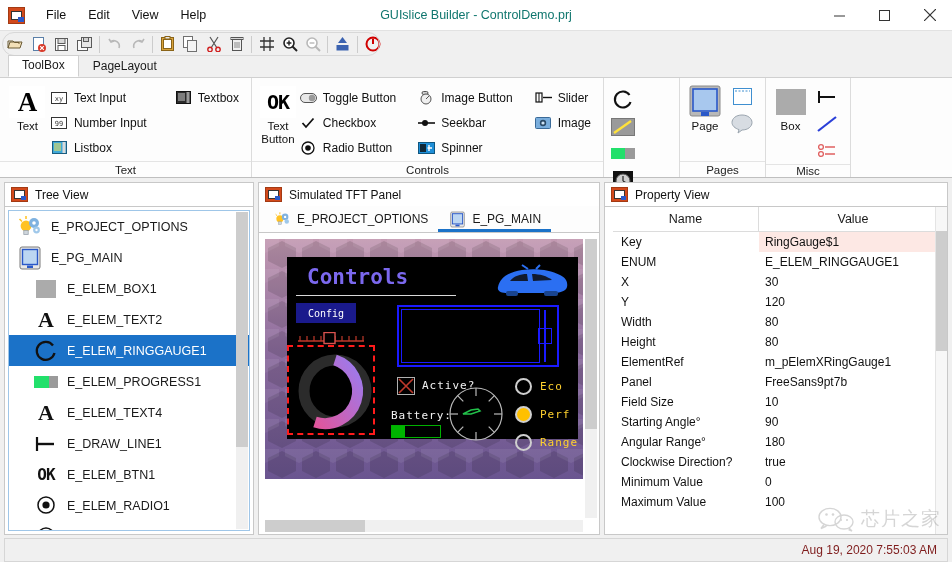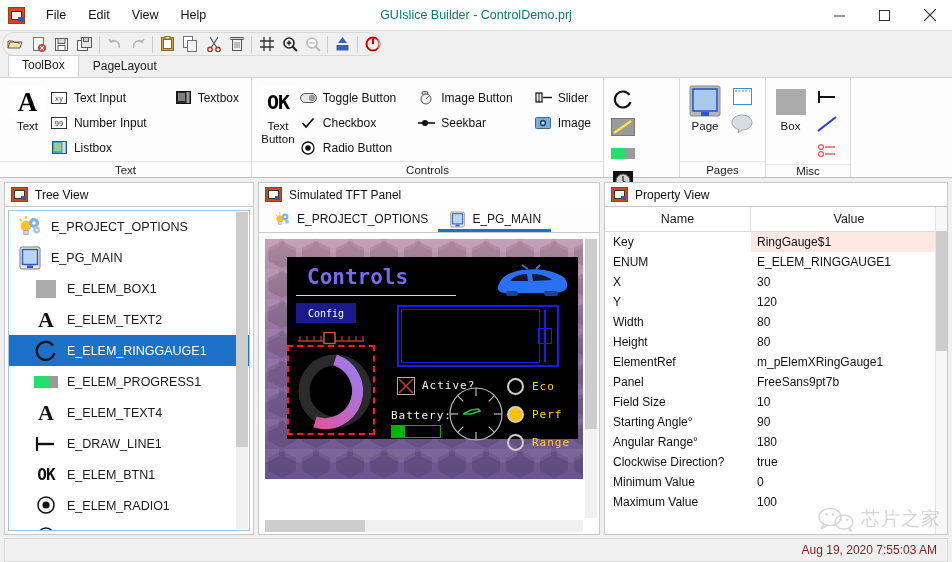--- a/index.html
+++ b/index.html
@@ -140,30 +140,30 @@
   .s-vseek { position:absolute; left:145px; top:3px; width:2px; height:52px; background:#1a1aff; }
   .s-vseek-knob { position:absolute; left:139px; top:21px; width:14px; height:16px; border:1px solid #1a1aff; }
   .s-check { position:absolute; left:110px; top:120px; width:18px; height:18px; border:1px solid #b0b0b0; }
   .s-check-lb { position:absolute; left:135px; top:122px; font-family:"DejaVu Sans Mono", monospace;
                 font-size:11px; color:#f2f2f2; letter-spacing:1px;}
   .s-batt-lb { position:absolute; left:104px; top:152px; font-family:"DejaVu Sans Mono", monospace;
                font-size:11px; color:#f2f2f2; letter-spacing:1px;}
   .s-batt { position:absolute; left:104px; top:168px; width:50px; height:13px; border:1px solid #00b000; }
   .s-batt-fill { position:absolute; left:0; top:0; width:13px; height:100%; background:#00b400; }
   .s-dial { position:absolute; left:160px; top:128px; width:58px; height:58px; }
-  .s-radios { position:absolute; left:220px; top:118px; }
+  .s-radios { position:absolute; left:228px; top:118px; }
   .s-radio { display:flex; align-items:center; height:22px; margin-bottom:6px; }
   .s-radio .rc { width:17px; height:17px; border-radius:50%; border:2px solid #cfcfcf; margin-right:8px; flex:0 0 17px;}
   .s-radio .rc.on { background:#ffc000; border-color:#cfcfcf; }
   .s-radio .rl { font-family:"DejaVu Sans Mono", monospace; font-size:11px; color:#ffd12e; letter-spacing:1px;}
   .s-car { position:absolute; right:8px; top:4px; width:78px; height:40px; }
 
   
   #prop-pane { width:344px; flex:0 0 344px; }
-  .prop-body { flex:1; background:#ffffff; border:1px solid #c8c8c8; position:relative; overflow:hidden; }
+  .prop-body { flex:1; background:#ffffff; border:1px solid #c8c8c8; position:relative; overflow:hidden;padding-left:8px; }
   .prop-head-row { display:flex; height:25px; border-bottom:1px solid #dcdcdc; background:#fff; }
   .prop-head-row .c1 { width:146px; display:flex; align-items:center; justify-content:center; font-size:12.5px;
                        border-right:1px solid #dcdcdc; }
   .prop-head-row .c2 { flex:1; display:flex; align-items:center; justify-content:center; font-size:12.5px; }
   .prow { display:flex; height:20px; align-items:center; }
   .prow .pn { width:146px; padding-left:8px; font-size:12px; color:#111; }
   .prow .pv { flex:1; padding-left:6px; font-size:12px; color:#111; }
   .prow.hl .pv { background:#fde8e4; height:20px; display:flex; align-items:center; }
   .prop-scroll { position:absolute; right:0px; top:0px; bottom:0; width:12px; background:#f7f7f7; border-left:1px solid #e4e4e4; }
   .prop-thumb { position:absolute; left:0; top:24px; width:11px; height:120px; background:#cdcdcd; }
@@ -424,20 +424,30 @@
             <span class="lb">Image Button</span>
           </div>
           <div class="item">
             <span class="ic">
               <svg width="17" height="8" viewBox="0 0 17 8">
                   <line x1="0" y1="4" x2="17" y2="4" stroke="#111" stroke-width="1.6"></line>
                   <circle cx="7" cy="4" r="3" fill="#111"></circle>
                 </svg>
             </span>
             <span class="lb">Seekbar</span>
+          </div>
+          <div class="item">
+            <span class="ic">
+              <svg width="17" height="12" viewBox="0 0 17 12">
+                  <rect x="0.5" y="0.5" width="16" height="11" fill="#1f8fd8" stroke="#10567f"></rect>
+                  <rect x="2" y="2" width="6" height="8" fill="#102838"></rect>
+                  <path d="M11 3 V9 M9.5 6 H14" stroke="#fff" stroke-width="1.4"></path>
+                </svg>
+            </span>
+            <span class="lb">Spinner</span>
           </div>
         </div>
         <div class="col" style="margin-left:14px">
           <div class="item">
             <span class="ic">
               <svg width="17" height="11" viewBox="0 0 17 11">
                   <line x1="8" y1="5.5" x2="17" y2="5.5" stroke="#111" stroke-width="1.4"></line>
                   <rect x="1" y="1" width="6" height="9" fill="#fff" stroke="#111" stroke-width="1.2"></rect>
                   <line x1="4" y1="1" x2="4" y2="10" stroke="#111"></line>
                 </svg>

